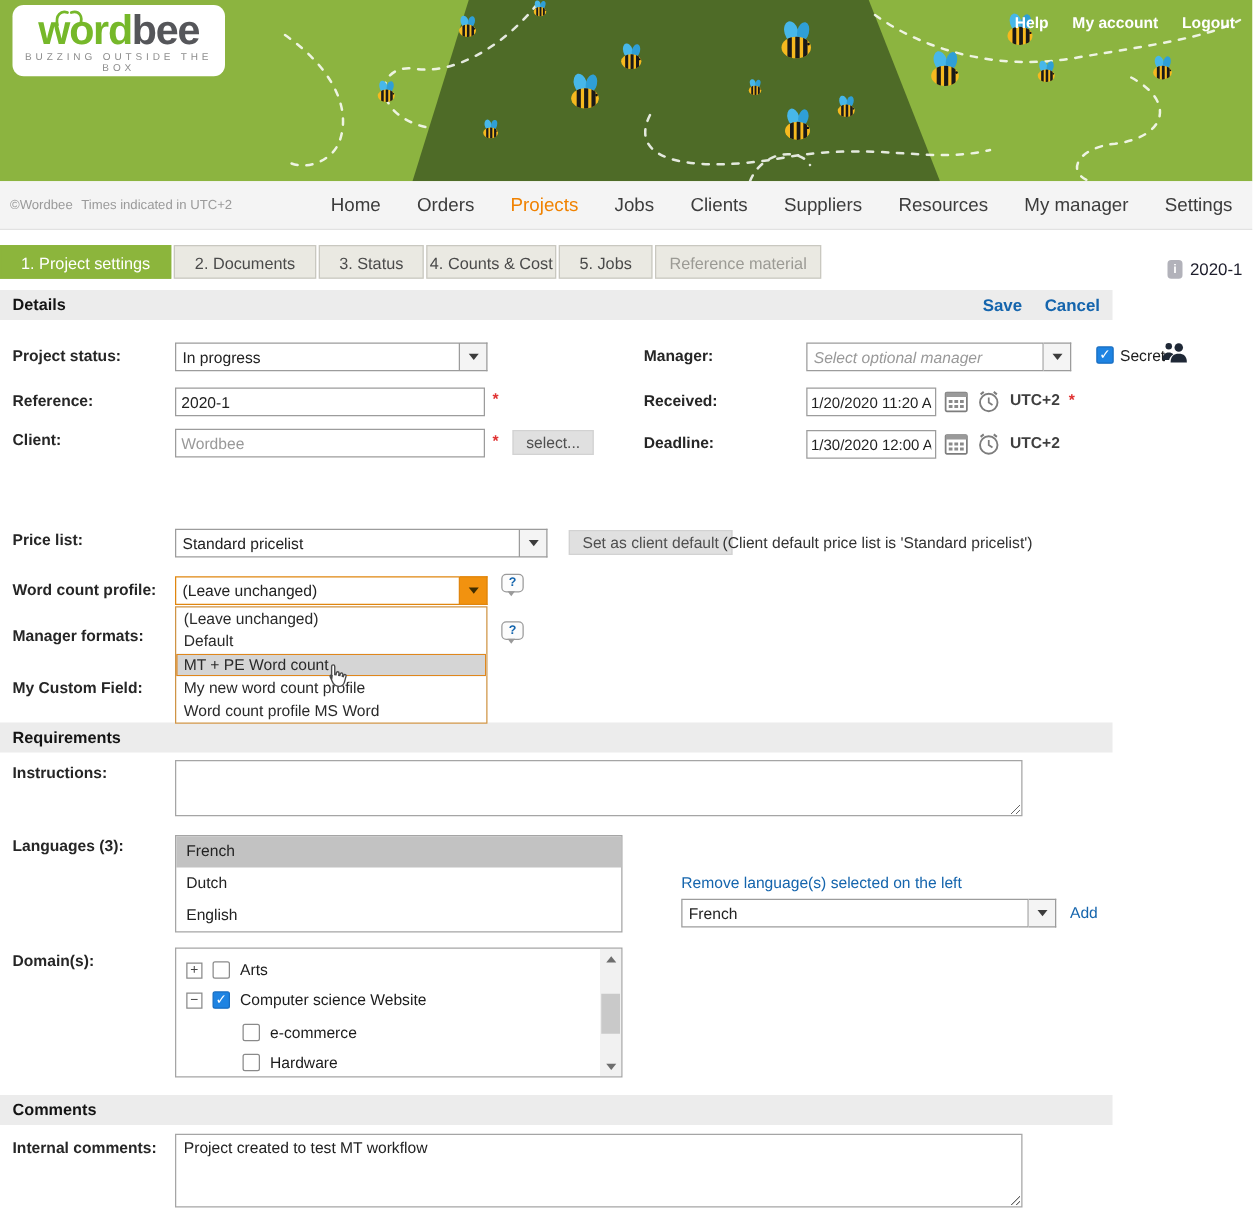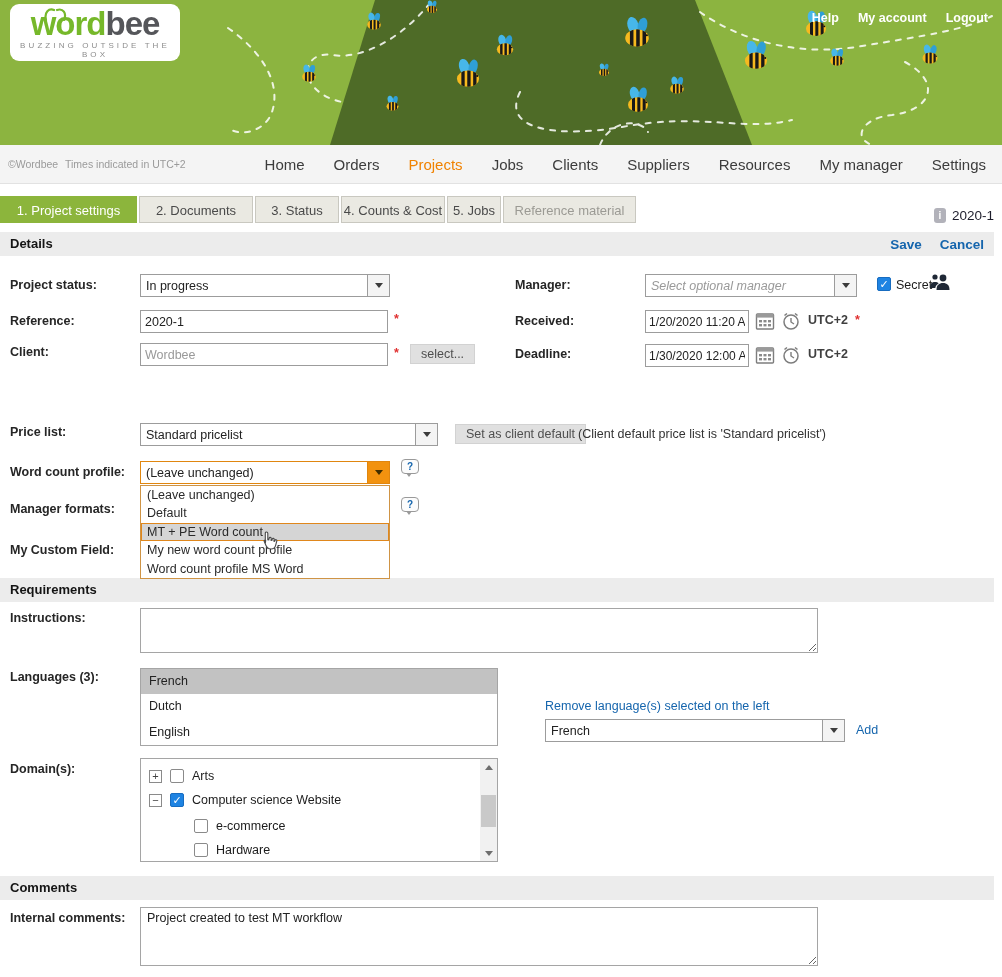--- a/index.html
+++ b/index.html
@@ -27,28 +27,28 @@
   .nav-items{position:absolute;right:16px;top:0;height:38px;display:flex;align-items:center;gap:29px;}
   .nav-item{font-size:15px;color:#3c3c3c;cursor:pointer;}
   .nav-item.active{color:#f08200;}
 
   
   .tabs{position:absolute;left:0;top:196px;display:flex;}
   .tab{height:27px;line-height:27px;text-align:center;background:#eae9e2;border:1px solid #c9c8c0;
        font-size:13px;color:#4a4a4a;margin-right:2px;box-sizing:border-box;cursor:pointer;}
   .tab.active{background:#8cb53c;border-color:#8cb53c;color:#fff;}
   .tab.dim{color:#9b9a94;}
-  .t1{width:137px;}.t2{width:114px;}.t3{width:84px;}.t4{width:104px;}.t5{width:54px;}.t6{width:133px;}
+  .t1{width:137px;}.t2{width:114px;}.t3{width:84px;}.t4{width:104px;}.t5{width:75px;}.t6{width:133px;}
   .ref-badge{position:absolute;top:208px;right:8px;display:flex;align-items:center;gap:6px;}
   .info-ic{display:inline-block;width:12px;height:15px;background:#b2b2ba;border-radius:3px;color:#fff;
            font-size:10px;font-weight:bold;text-align:center;line-height:15px;}
   .ref-text{font-size:13.5px;color:#1d1d2b;}
 
   
-  .secbar{position:absolute;left:0;width:994px;height:24px;background:#ececec;}
+  .secbar{position:absolute;left:0;width:844px;height:24px;background:#ececec;padding-left:46px;}
   .secbar .sec-title{position:absolute;left:10px;top:0;line-height:24px;font-size:13px;font-weight:bold;color:#141414;}
   .bar-details{top:232px;}
   .bar-req{top:578px;}
   .bar-comments{top:876px;}
   .save-cancel{position:absolute;right:10px;top:0;height:24px;display:flex;align-items:center;gap:18px;}
   .blue-bold{color:#1565ad;font-weight:bold;font-size:13.5px;cursor:pointer;}
   .blue-link{color:#1565ad;font-size:12.5px;cursor:pointer;}
 
   
   .flabel{position:absolute;font-size:12.5px;font-weight:bold;color:#262626;}

